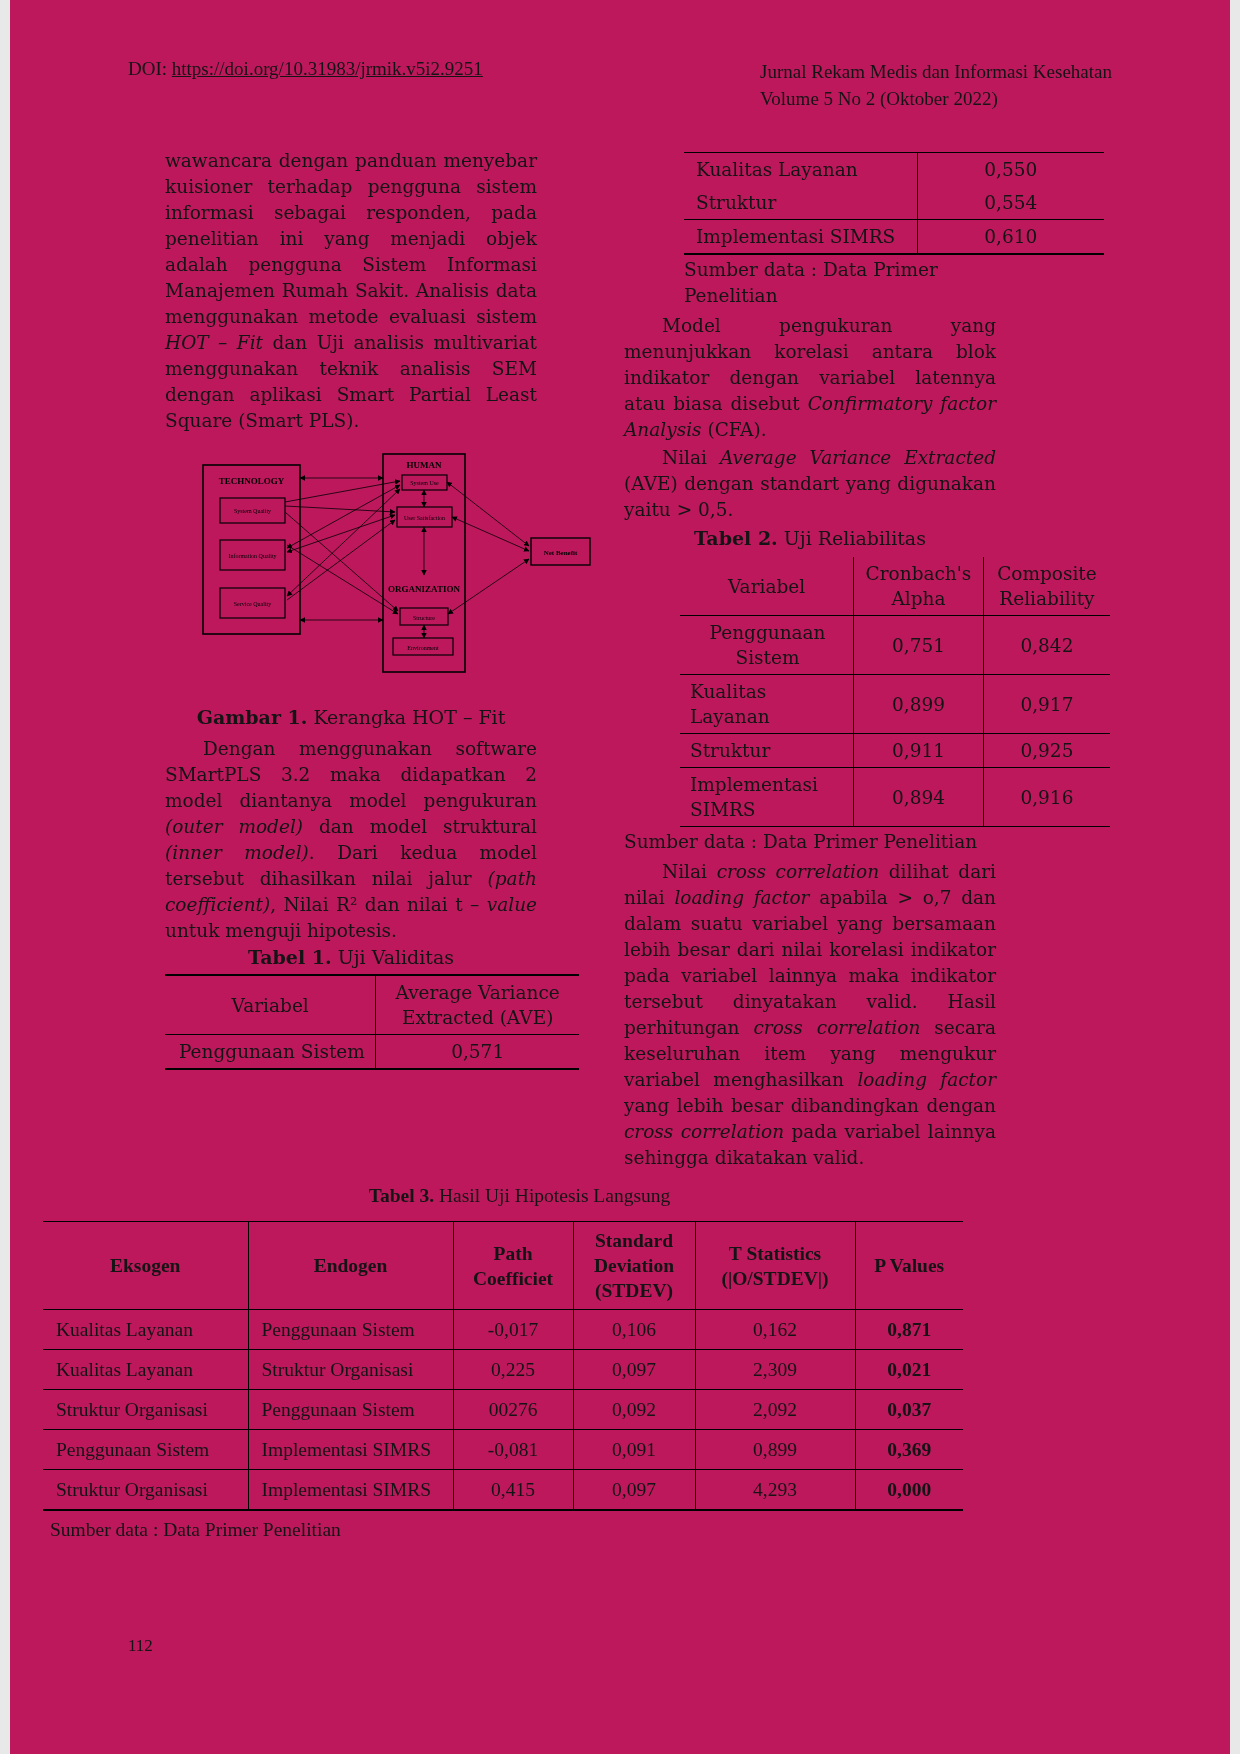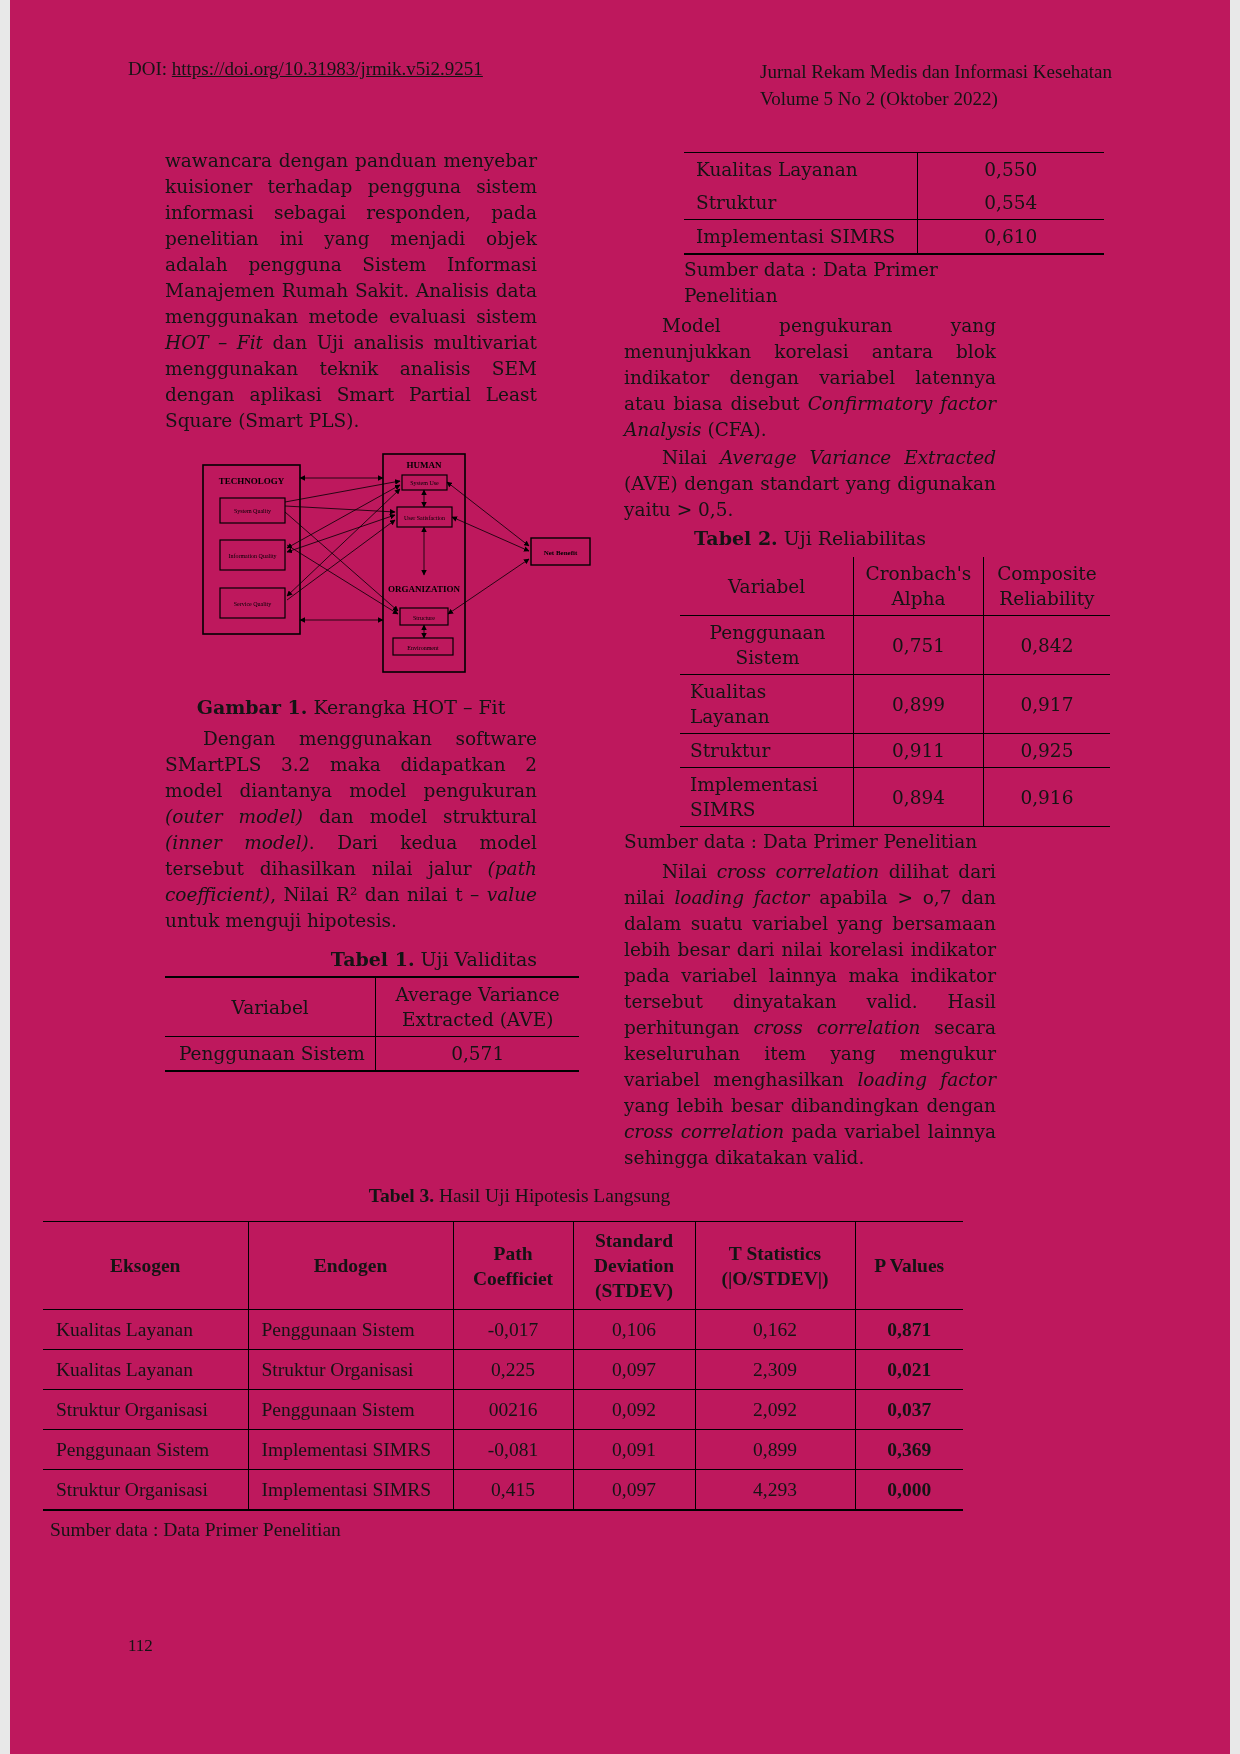--- a/index.html
+++ b/index.html
@@ -159,28 +159,28 @@
             <rect x="218" y="188" width="60" height="17" stroke-width="1.2" fill="#fff"></rect>
             <text x="248" y="199.5" text-anchor="middle" class="sm">Environment</text>
           </g>
           <g>
             <rect x="356" y="88" width="59" height="27" stroke-width="1.4" fill="#fff"></rect>
             <text x="385.5" y="104.5" text-anchor="middle" class="nb">Net Benefit</text>
           </g>
         </svg>
       </div>
 
-      <div class="caption" style="margin-top:18px;">
+      <div class="caption" style="margin-top:28px;">
         <b>Gambar 1.</b><span> Kerangka HOT – Fit</span>
       </div>
 
 
       <p class="body indent"><span>Dengan menggunakan software SMartPLS 3.2 maka didapatkan 2 model diantanya model pengukuran </span><span class="it">(outer model)</span><span> dan model struktural </span><span class="it">(inner model)</span><span>. Dari kedua model tersebut dihasilkan nilai jalur </span><span class="it">(path coefficient)</span><span>, Nilai R² dan nilai t – </span><span class="it">value</span><span> untuk menguji hipotesis.</span></p>
 
-      <div class="caption" style="margin:14px 0 4px 0;text-align:right;">
+      <div class="caption" style="margin:2px 0 4px 0;">
         <b>Tabel 1.</b><span> Uji Validitas</span>
       </div>
 
       <table class="tbl t1">
         <colgroup>
             <col style="width:218px">
             <col style="width:196px">
           </colgroup>
         <thead>
           <tr>
@@ -307,21 +307,21 @@
             <td>Kualitas Layanan</td>
             <td>Struktur Organisasi</td>
             <td>0,225</td>
             <td>0,097</td>
             <td>2,309</td>
             <td>0,021</td>
           </tr>
           <tr>
             <td>Struktur Organisasi</td>
             <td>Penggunaan Sistem</td>
-            <td>00216</td>
+            <td>00276</td>
             <td>0,092</td>
             <td>2,092</td>
             <td>0,037</td>
           </tr>
           <tr>
             <td>Penggunaan Sistem</td>
             <td>Implementasi SIMRS</td>
             <td>-0,081</td>
             <td>0,091</td>
             <td>0,899</td>

